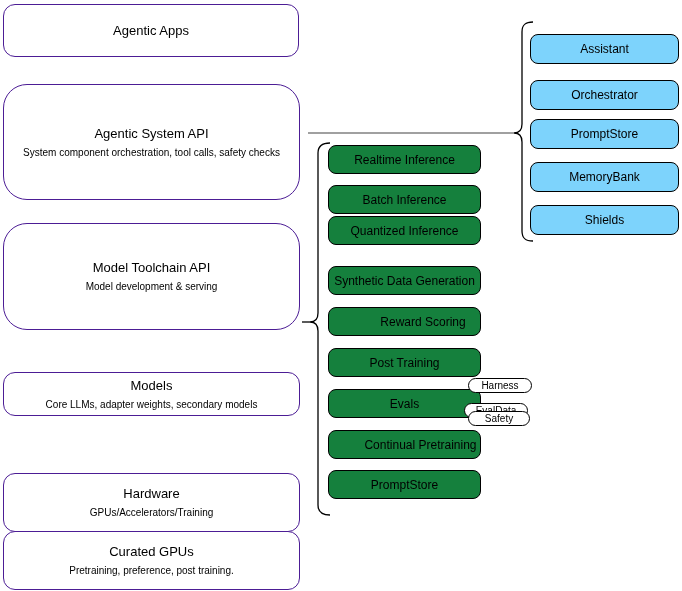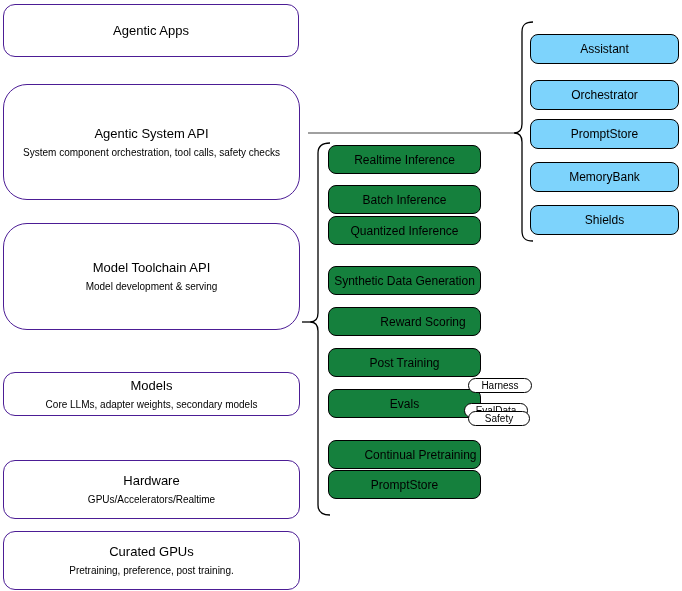--- a/index.html
+++ b/index.html
@@ -87,23 +87,23 @@
   <div class="node big" style="left:3px;top:223px;width:297px;height:107px;">
     <div class="ltitle">Model Toolchain API</div>
     <div class="lsub">Model development &amp; serving</div>
   </div>
 
   <div class="node small" style="left:3px;top:372px;width:297px;height:44px;">
     <div class="ltitle">Models</div>
     <div class="lsub">Core LLMs, adapter weights, secondary models</div>
   </div>
 
-  <div class="node small" style="left:3px;top:460px;width:297px;height:59px;">
+  <div class="node small" style="left:3px;top:473px;width:297px;height:59px;">
     <div class="ltitle">Hardware</div>
-    <div class="lsub">GPUs/Accelerators/Realtime</div>
+    <div class="lsub">GPUs/Accelerators/Training</div>
   </div>
 
   <div class="node small" style="left:3px;top:531px;width:297px;height:59px;">
     <div class="ltitle">Curated GPUs</div>
     <div class="lsub">Pretraining, preference, post training.</div>
   </div>
 
   <div class="mbox" style="top:145px;">
     <span>Realtime Inference</span>
   </div>
@@ -118,21 +118,21 @@
   </div>
   <div class="mbox" style="top:307px;padding-left:37px;">
     <span>Reward Scoring</span>
   </div>
   <div class="mbox" style="top:348px;">
     <span>Post Training</span>
   </div>
   <div class="mbox" style="top:389px;">
     <span>Evals</span>
   </div>
-  <div class="mbox" style="top:440px;padding-left:32px;">
+  <div class="mbox" style="top:430px;padding-left:32px;">
     <span>Continual Pretraining</span>
   </div>
   <div class="mbox" style="top:470px;">
     <span>PromptStore</span>
   </div>
 
   <div class="pill" style="left:468px;top:378px;width:64px;">
     <span>Harness</span>
   </div>
   <div class="pill" style="left:464px;top:395px;width:64px;margin-top:8px;">

